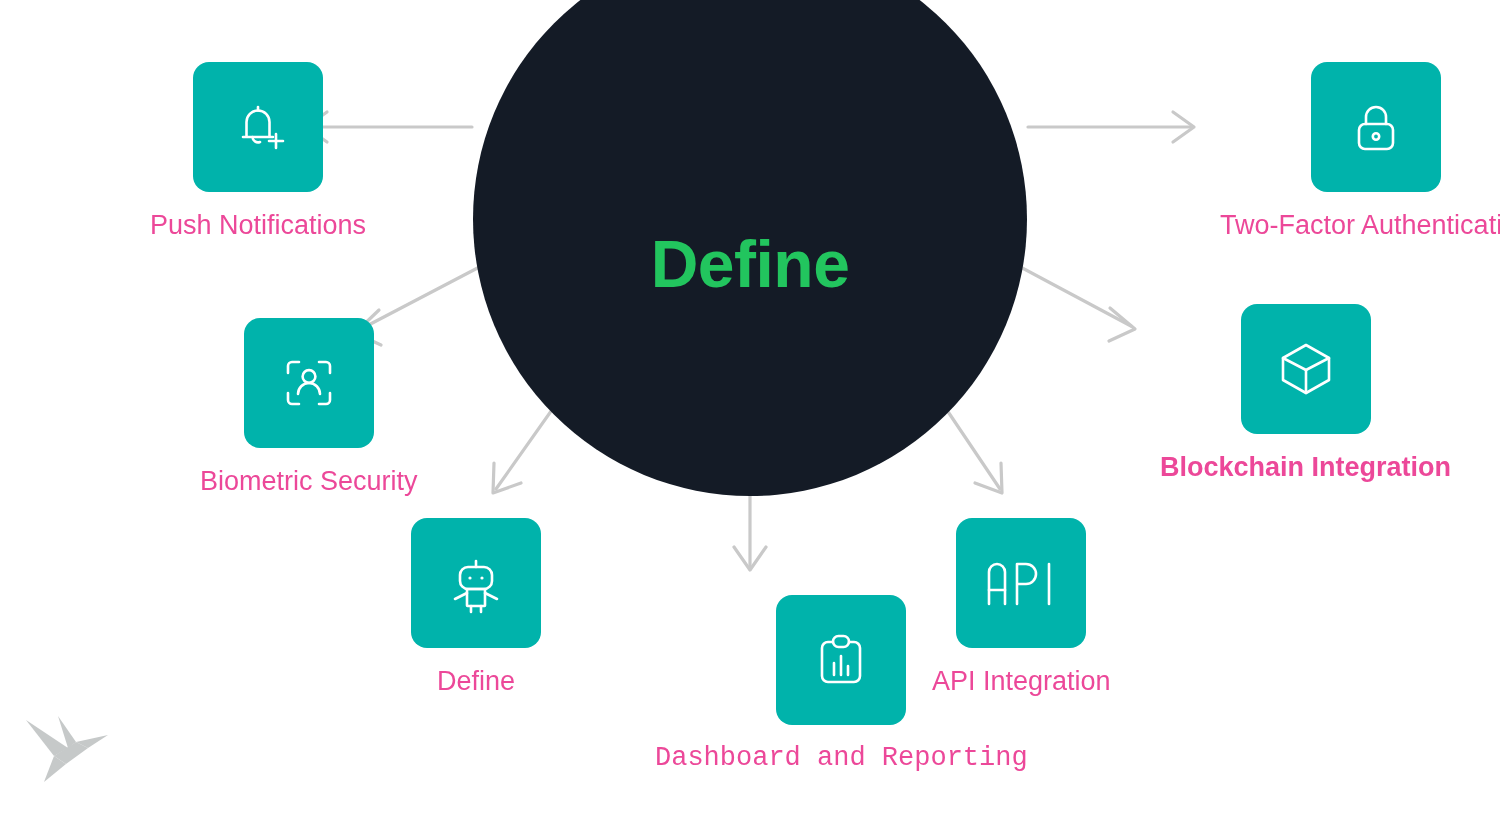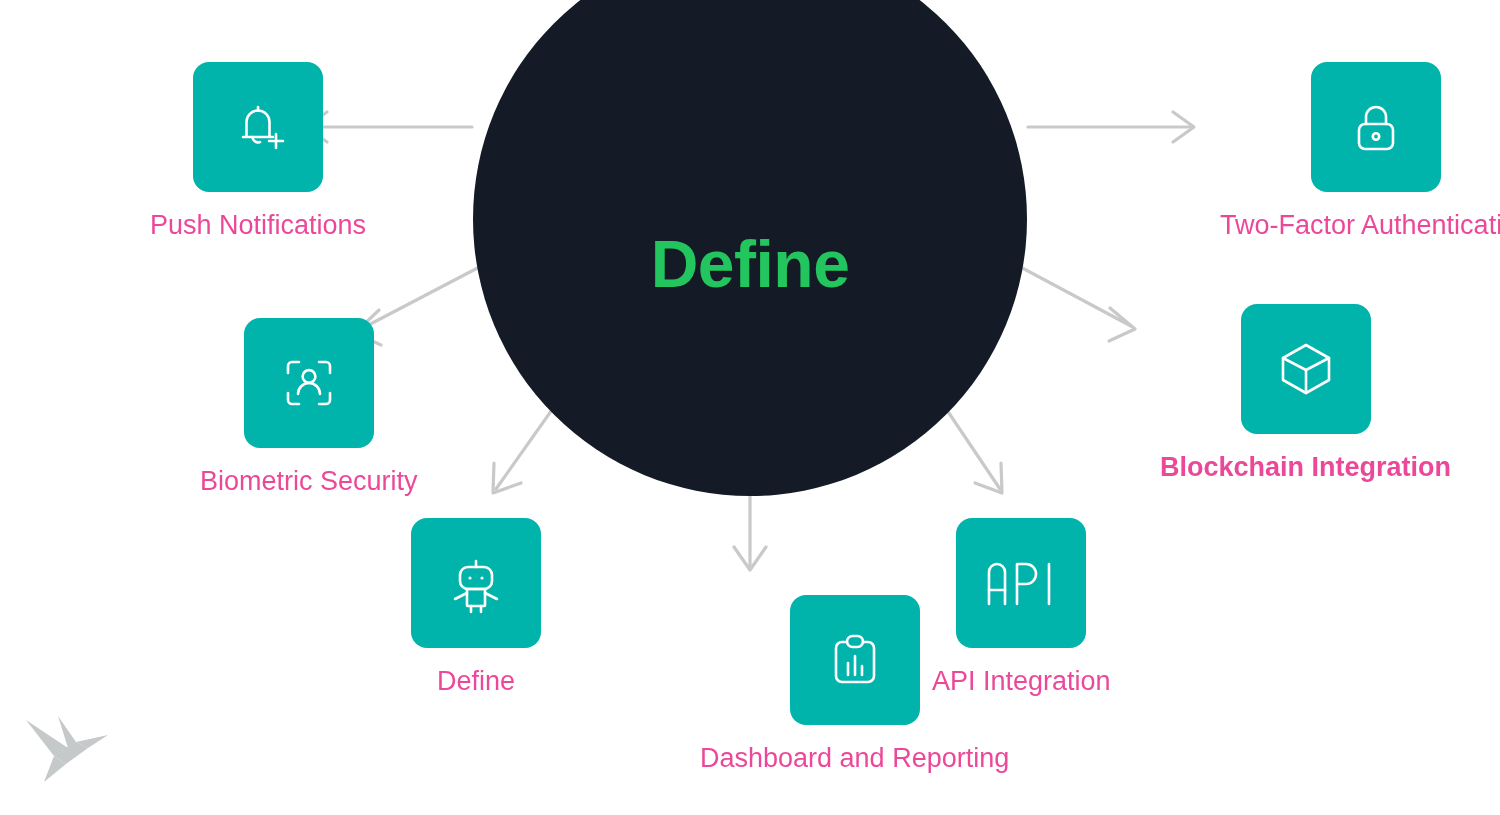--- a/index.html
+++ b/index.html
@@ -82,21 +82,21 @@
     white-space: nowrap;
     text-align: center;
   }
 
   
   #node-push   { left: 150px;  top: 62px;  }
   #node-twofa  { left: 1220px; top: 62px;  }
   #node-bio    { left: 200px;  top: 304px; margin-top: 14px; }
   #node-block  { left: 1160px; top: 304px; font-weight: bold; }
   #node-chat   { left: 411px;  top: 518px; }
-  #node-dash   { left: 700px;  top: 595px; }
+  #node-dash   { left: 655px;  top: 595px; font-family: Liberation Mono, monospace; }
   #node-api    { left: 932px;  top: 518px; }
 
   
   #node-push  .node-label { transform: translateX(-0px); }
   #node-twofa .node-label { transform: translateX(0px); }
 
   
   #logo {
     position: absolute;
     left: 24px;

